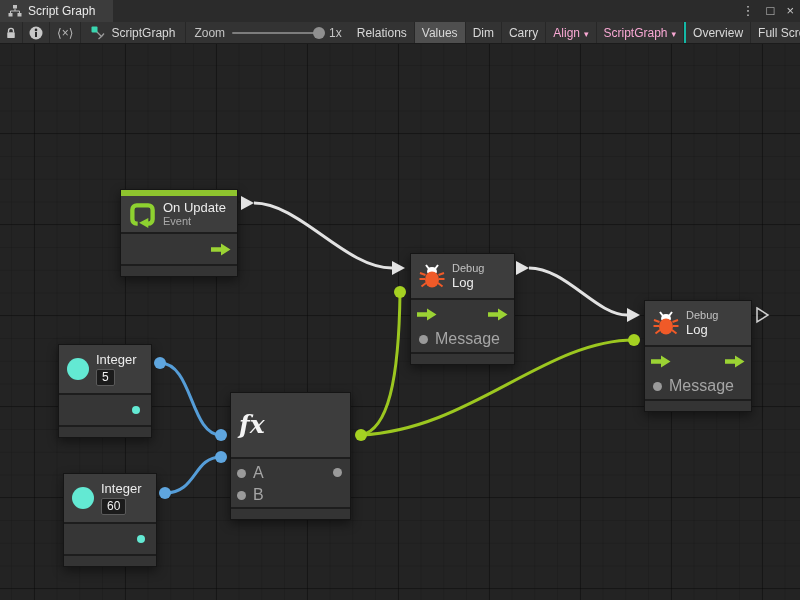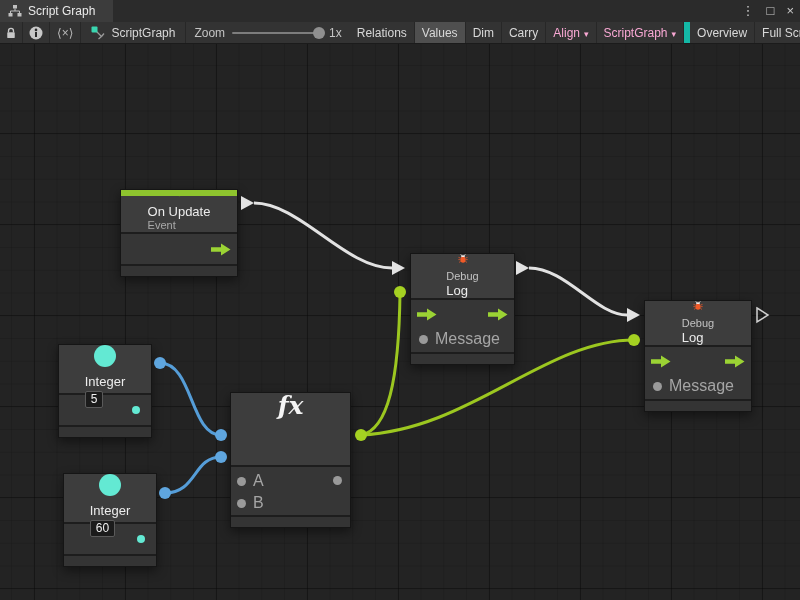--- a/index.html
+++ b/index.html
@@ -45,21 +45,21 @@
       linear-gradient(to bottom, rgba(0,0,0,0.10) 1px, transparent 1px);
     background-size: 91px 91px, 91px 91px, 22.75px 22.75px, 22.75px 22.75px;
     background-position: 34px 0, 0 89px, 11px 0, 0 21px;
   }
   
   .node {
     position:absolute; background:#363636; border:1px solid #151515;
     box-shadow:0 4px 10px rgba(0,0,0,0.45); z-index:2;
   }
   .green-cap { height:6px; background:#8ec42e; }
-  .n-head { background:#3d3d3d; display:flex; align-items:center; gap:7px; padding:0 8px;flex-direction:column; }
+  .n-head { background:#3d3d3d; display:flex; align-items:center; gap:7px; padding:0 8px; }
   .n-titles { display:flex; flex-direction:column; justify-content:center; }
   .n-title { font-size:13px; color:#ececec; line-height:15px; }
   .n-sub   { font-size:11px; color:#a9a9a9; line-height:13px; }
   .n-cat   { font-size:11px; color:#c2c2c2; line-height:13px; }
   .n-body { background:#363636; border-top:2px solid #1d1d1d; border-bottom:2px solid #1d1d1d; padding:1px 0; }
   .n-foot { height:10px; background:#343434; }
   .prow { display:flex; align-items:center; padding:0 6px; gap:7px; }
   .plabel { font-size:16px; color:#a5a5a5; }
   .arr { width:20px; height:13px; display:block; }
   .dot { width:9px; height:9px; border-radius:50%; background:#9a9a9a; flex:0 0 auto; }
@@ -170,21 +170,21 @@
   </div>
   <div class="tb-btn disabled">
     <span>Align</span>
     <span class="tb-caret">▾</span>
   </div>
   <div class="tb-btn disabled">
     <span>ScriptGraph</span>
     <span class="tb-caret">▾</span>
   </div>
   <div class="spacer"></div>
-  <div class="tb-btn" style="border-left:6px solid #14b8a6">
+  <div class="tb-btn" style="border-left:2px solid #14b8a6">
     <span>Overview</span>
   </div>
   <div class="tb-btn" style="border-right:0">
     <span>Full Screen</span>
   </div>
 </div>
 
 <div class="canvas">
 
   <div class="node" style="left:120px;top:145px;width:118px">
@@ -288,21 +288,21 @@
     </div>
     <div class="n-body">
       <div class="prow" style="height:28px;justify-content:flex-end;padding-right:11px">
         <span class="tealdot"></span>
       </div>
     </div>
     <div class="n-foot"></div>
   </div>
 
   <div class="node" style="left:230px;top:348px;width:121px">
-    <div class="n-head" style="height:72px;align-items:center">
+    <div class="n-head" style="height:64px;align-items:center">
       <span class="fx">fx</span>
     </div>
     <div class="n-body" style="position:relative">
       <div class="prow" style="height:22px;margin-top:2px">
         <span class="dot"></span>
         <span class="plabel">A</span>
       </div>
       <div class="prow" style="height:22px">
         <span class="dot"></span>
         <span class="plabel">B</span>

